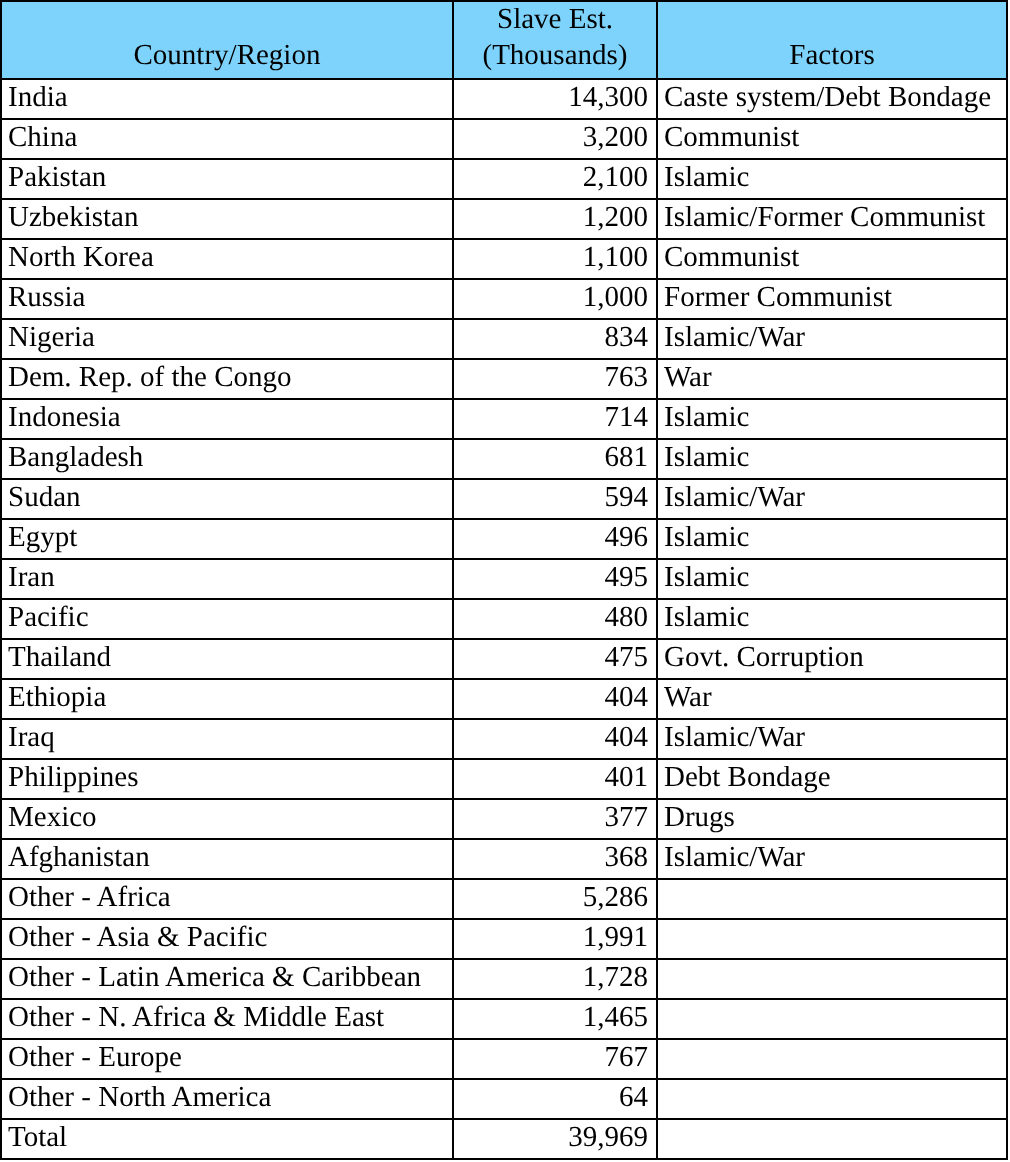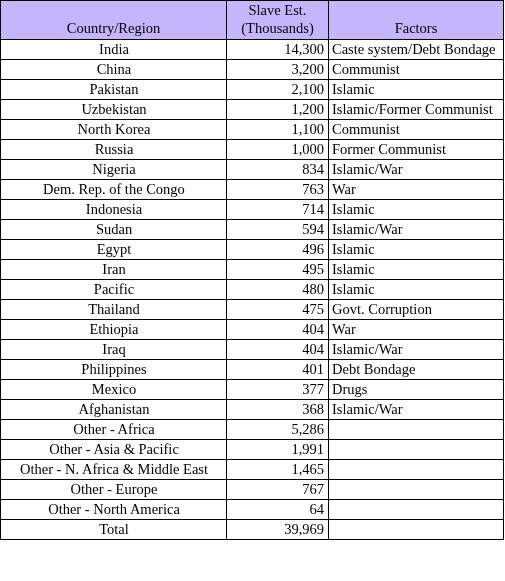--- a/index.html
+++ b/index.html
@@ -33,35 +33,35 @@
     font-size: 14.5px;
     line-height: 1.1;
     height: 20px;
     box-sizing: border-box;
     overflow: hidden;
     white-space: nowrap;
   }
 
   
   #slavery-table thead th {
-    background: #c4b5fd;
+    background: #7dd3fc;
     font-weight: normal;
     text-align: center;
     vertical-align: bottom;
     height: 38px;
     padding: 0 3px 2px 3px;
   }
   #slavery-table thead th .hdr-line {
     display: block;
     line-height: 1.25;
   }
 
   
   td.cell-country {
-    text-align: center;
+    text-align: left;
     vertical-align: middle;
     padding: 0 2px 0 3px;
   }
   td.cell-est {
     text-align: right;
     vertical-align: middle;
     padding: 0 4px 0 2px;
     margin-left: 24px;
   }
   td.cell-factors {
@@ -133,20 +133,25 @@
         <td class="cell-country">Dem. Rep. of the Congo</td>
         <td class="cell-est">763</td>
         <td class="cell-factors">War</td>
       </tr>
       <tr>
         <td class="cell-country">Indonesia</td>
         <td class="cell-est">714</td>
         <td class="cell-factors">Islamic</td>
       </tr>
       <tr>
+        <td class="cell-country">Bangladesh</td>
+        <td class="cell-est">681</td>
+        <td class="cell-factors">Islamic</td>
+      </tr>
+      <tr>
         <td class="cell-country">Sudan</td>
         <td class="cell-est">594</td>
         <td class="cell-factors">Islamic/War</td>
       </tr>
       <tr>
         <td class="cell-country">Egypt</td>
         <td class="cell-est">496</td>
         <td class="cell-factors">Islamic</td>
       </tr>
       <tr>
@@ -193,20 +198,25 @@
         <td class="cell-country">Other - Africa</td>
         <td class="cell-est">5,286</td>
         <td class="cell-factors"></td>
       </tr>
       <tr>
         <td class="cell-country">Other - Asia &amp; Pacific</td>
         <td class="cell-est">1,991</td>
         <td class="cell-factors"></td>
       </tr>
       <tr>
+        <td class="cell-country">Other - Latin America &amp; Caribbean</td>
+        <td class="cell-est">1,728</td>
+        <td class="cell-factors"></td>
+      </tr>
+      <tr>
         <td class="cell-country">Other - N. Africa &amp; Middle East</td>
         <td class="cell-est">1,465</td>
         <td class="cell-factors"></td>
       </tr>
       <tr>
         <td class="cell-country">Other - Europe</td>
         <td class="cell-est">767</td>
         <td class="cell-factors"></td>
       </tr>
       <tr>

